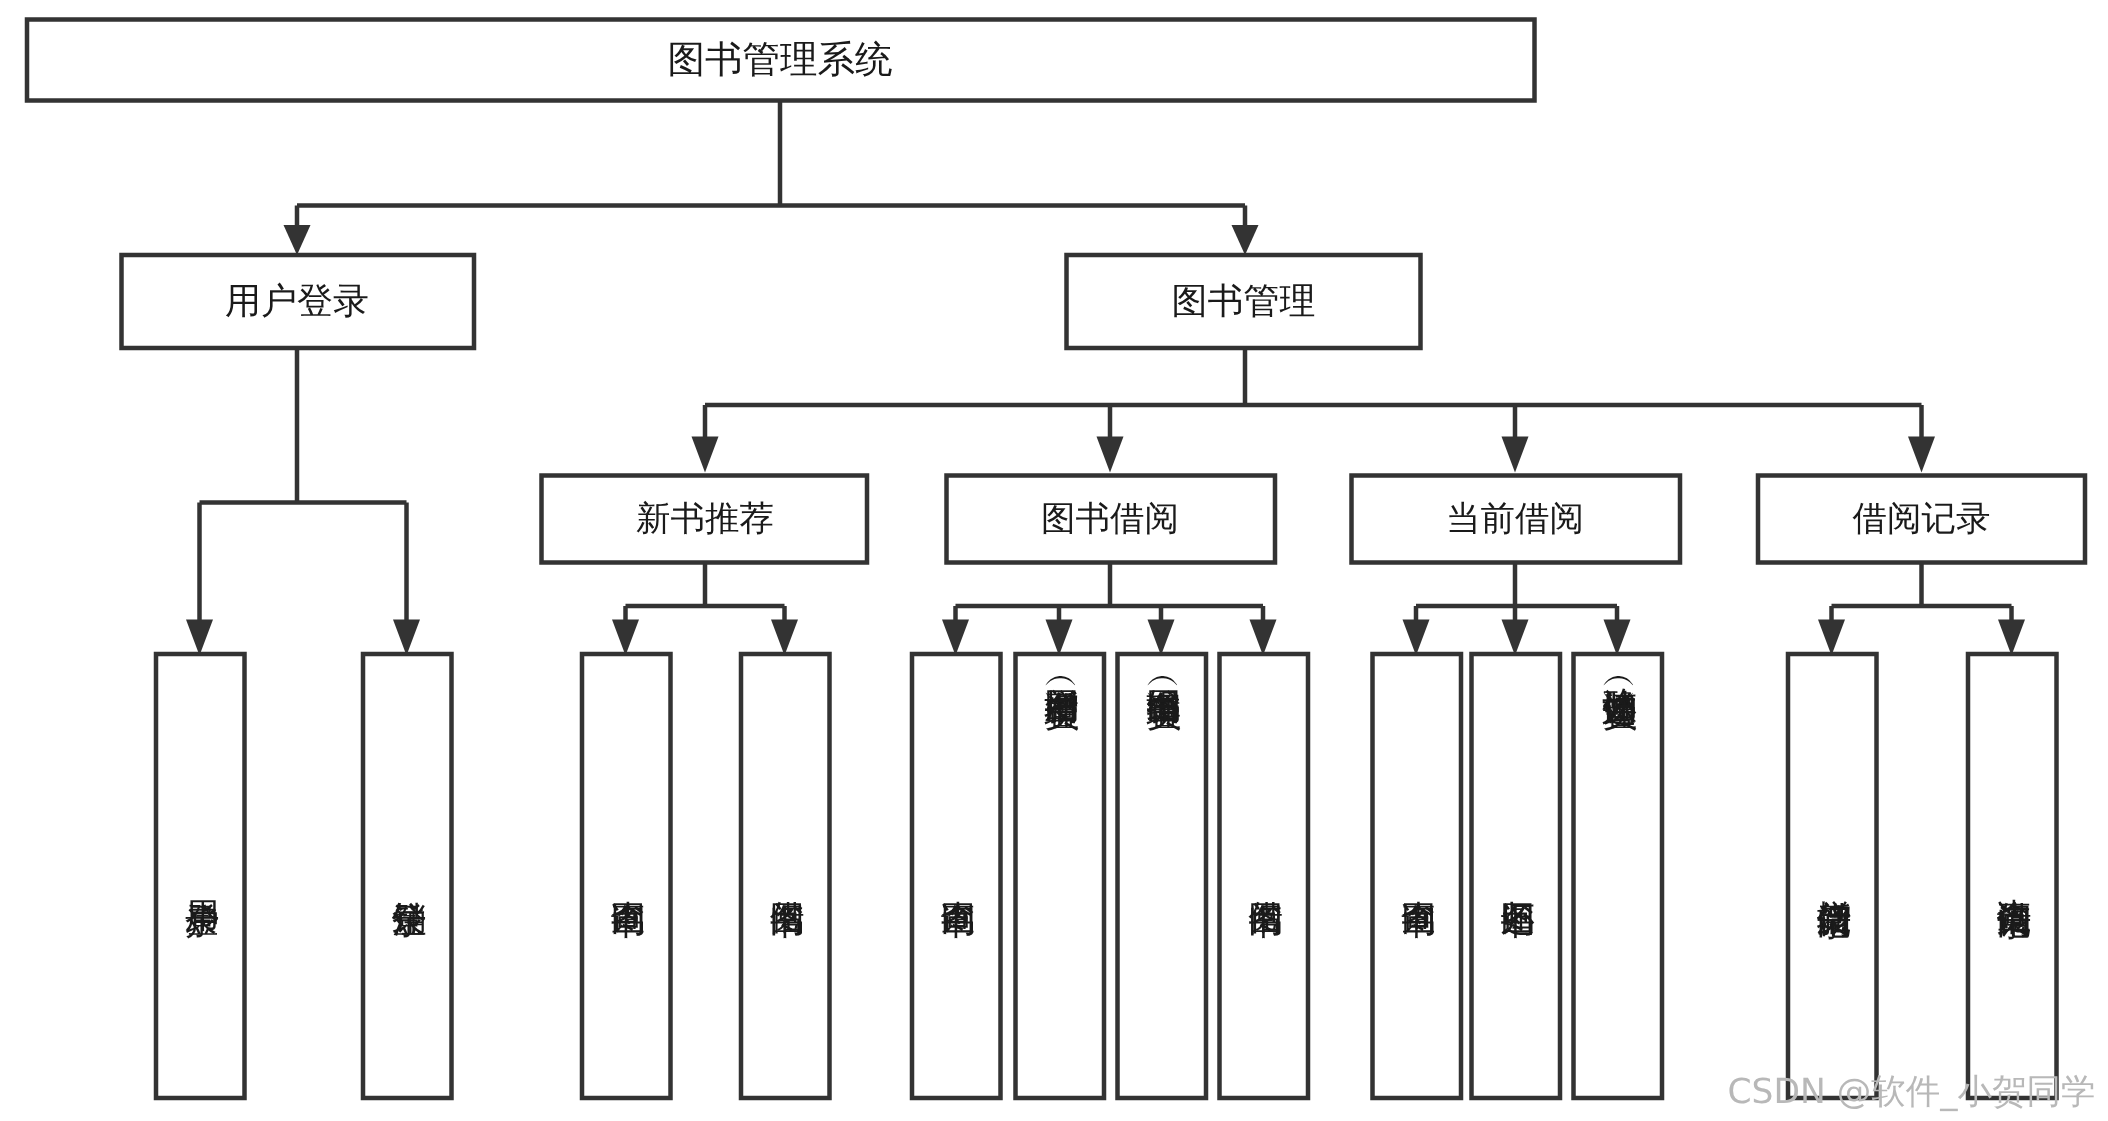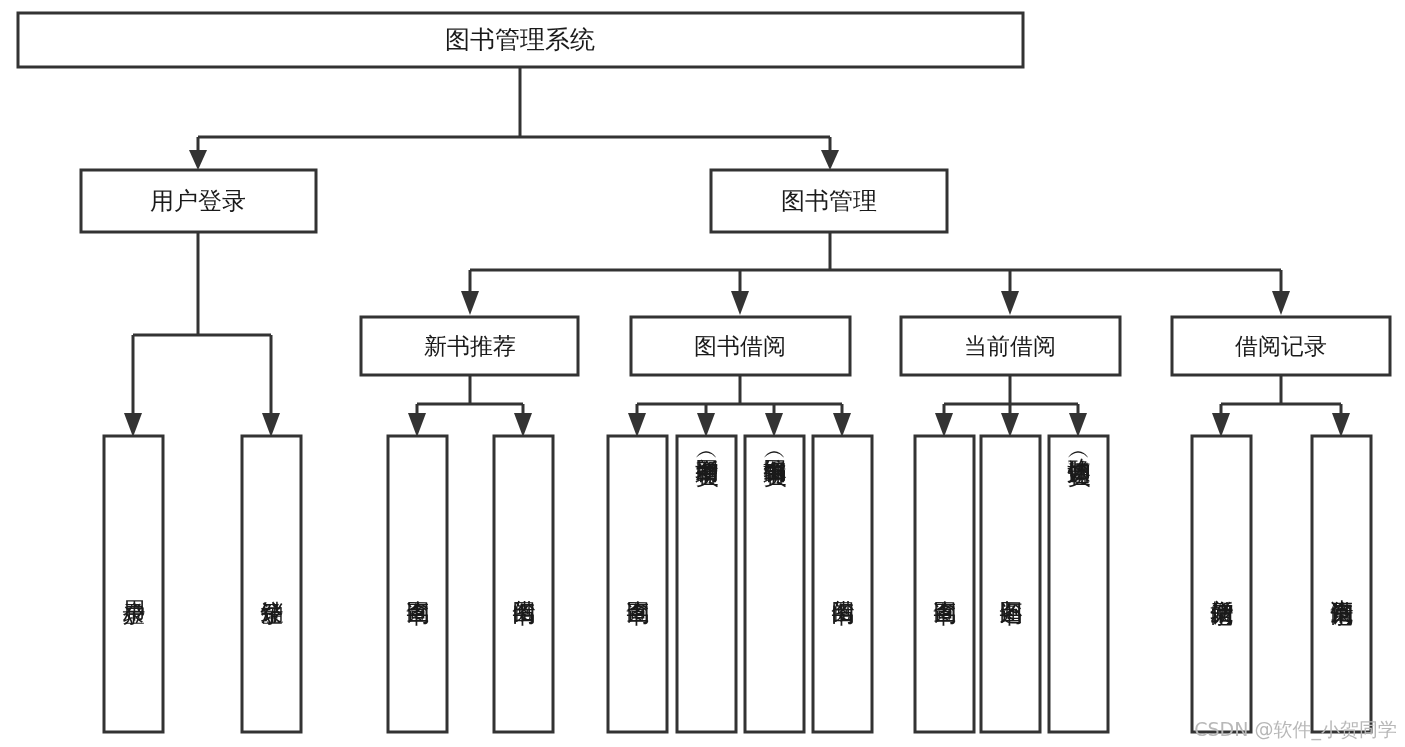--- a/index.html
+++ b/index.html
@@ -61,21 +61,21 @@
     fill: none;
   }
   .arrow-head {
     fill: #333333;
   }
   .watermark {
     position: absolute;
     right: 8px;
     bottom: 4px;
     font-family: "DejaVu Sans", "Liberation Sans", sans-serif;
-    font-size: 19px;
+    font-size: 23px;
     color: #b8b8b8;
     white-space: nowrap;
     pointer-events: none;
   }
 </style>
 </head>
 <body>
 
 <svg id="diagram" viewBox="0 0 1405 747" xmlns="http://www.w3.org/2000/svg">
 

